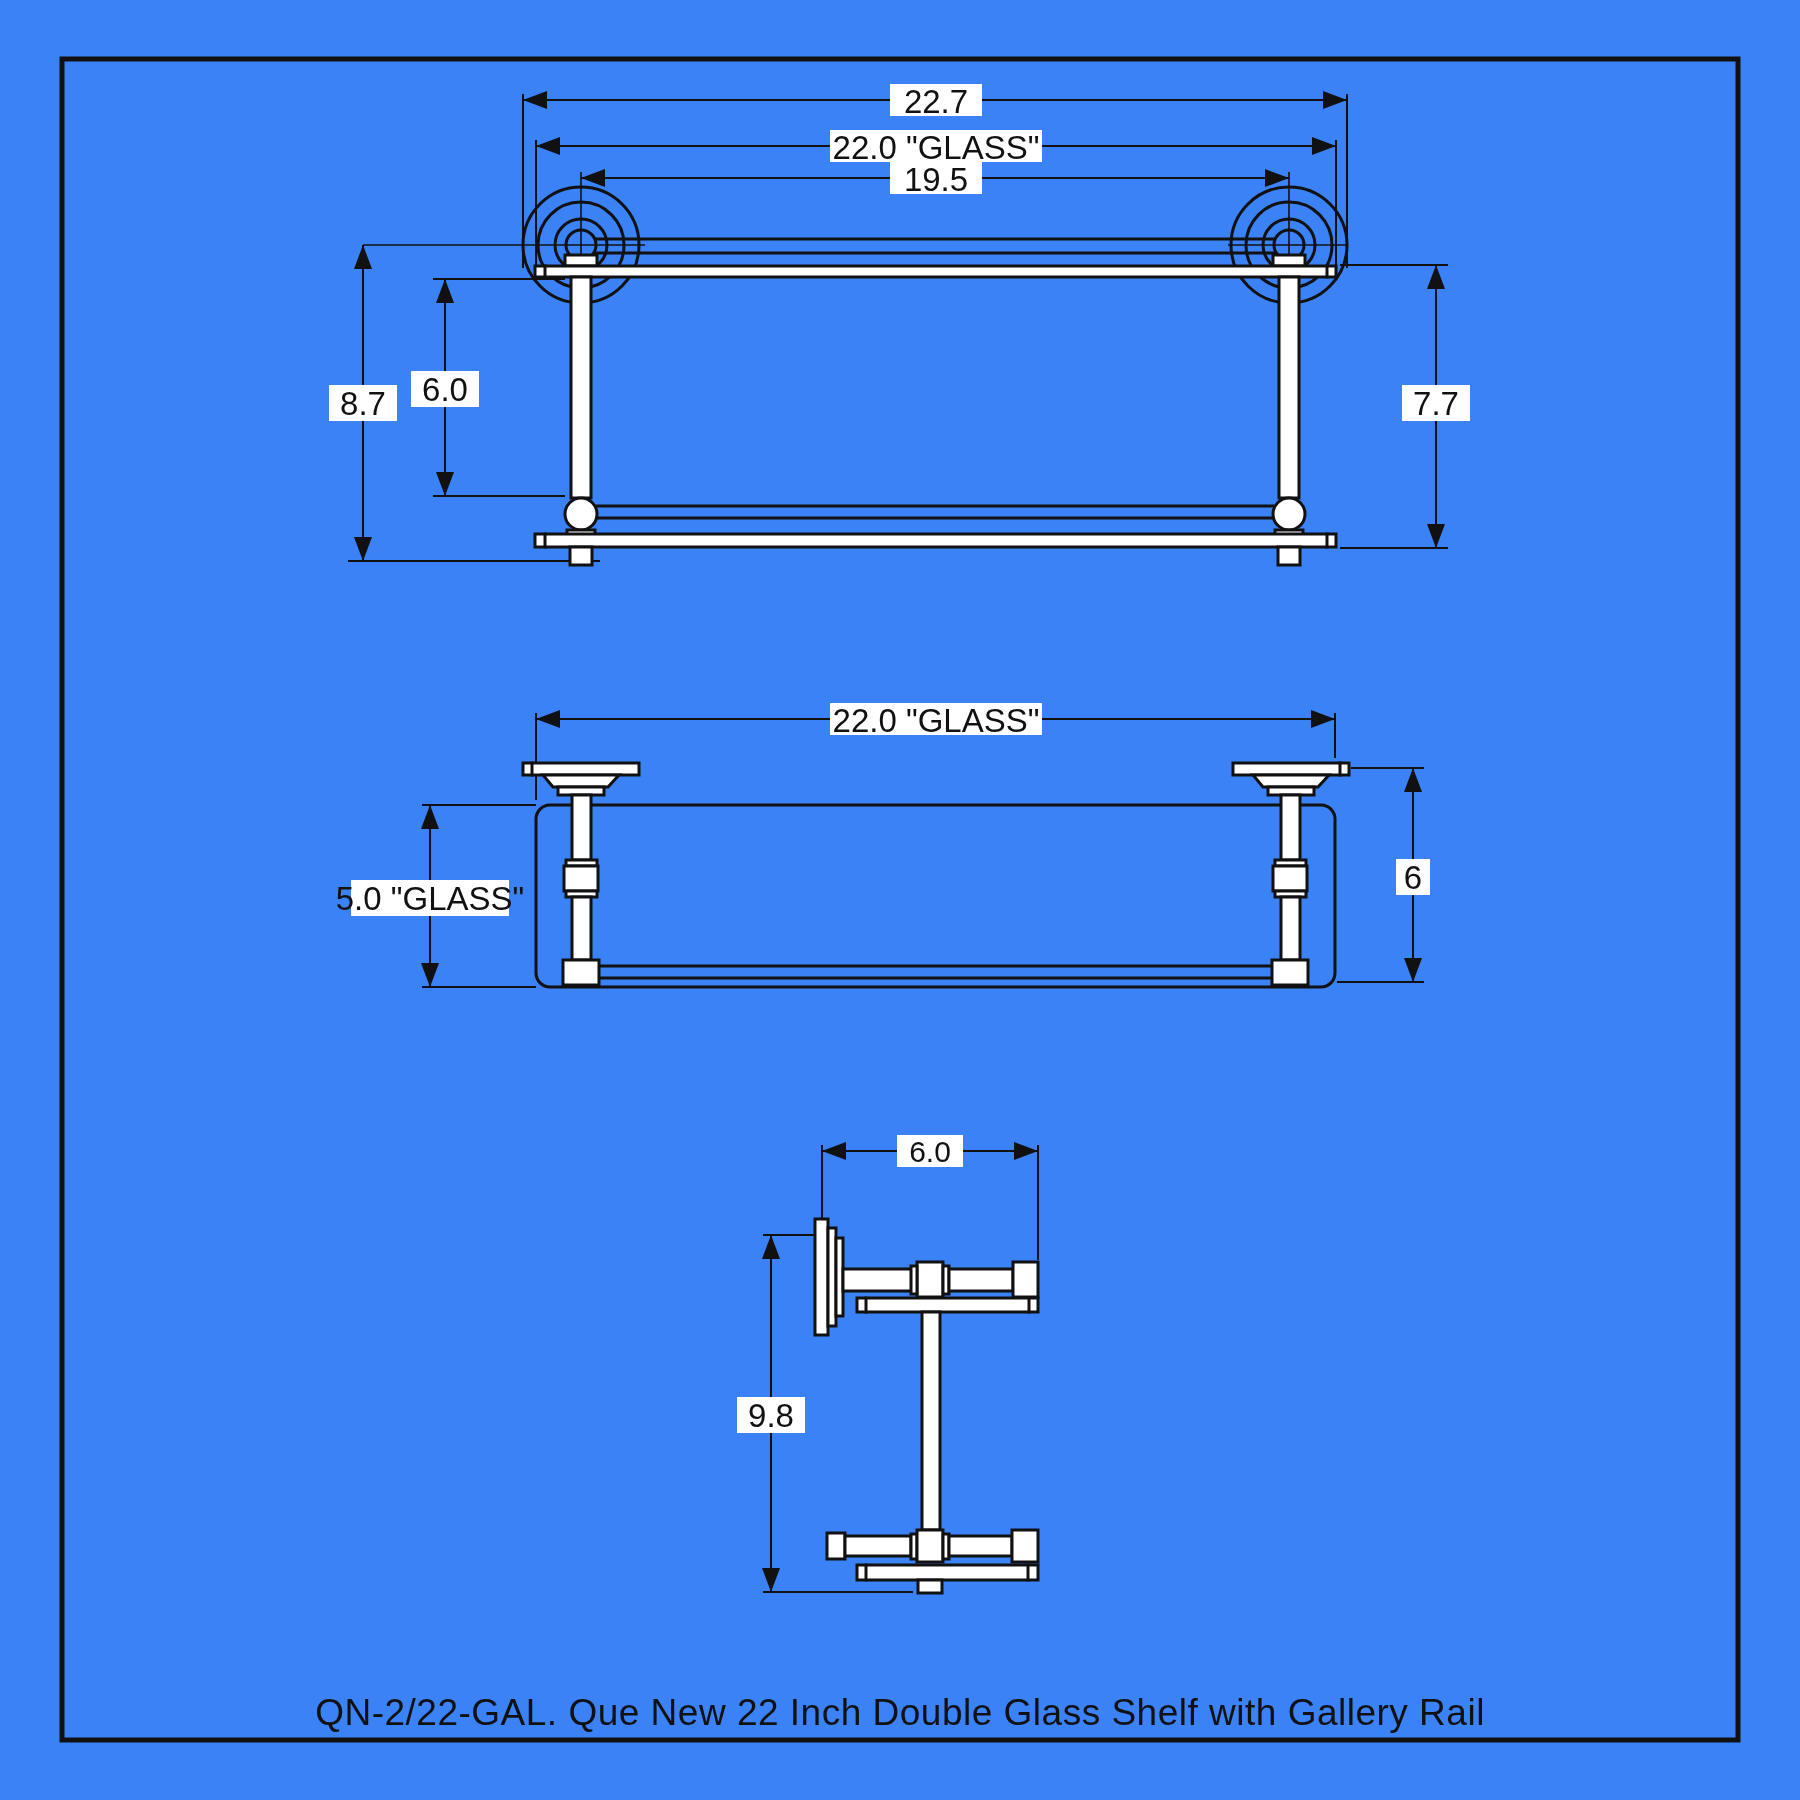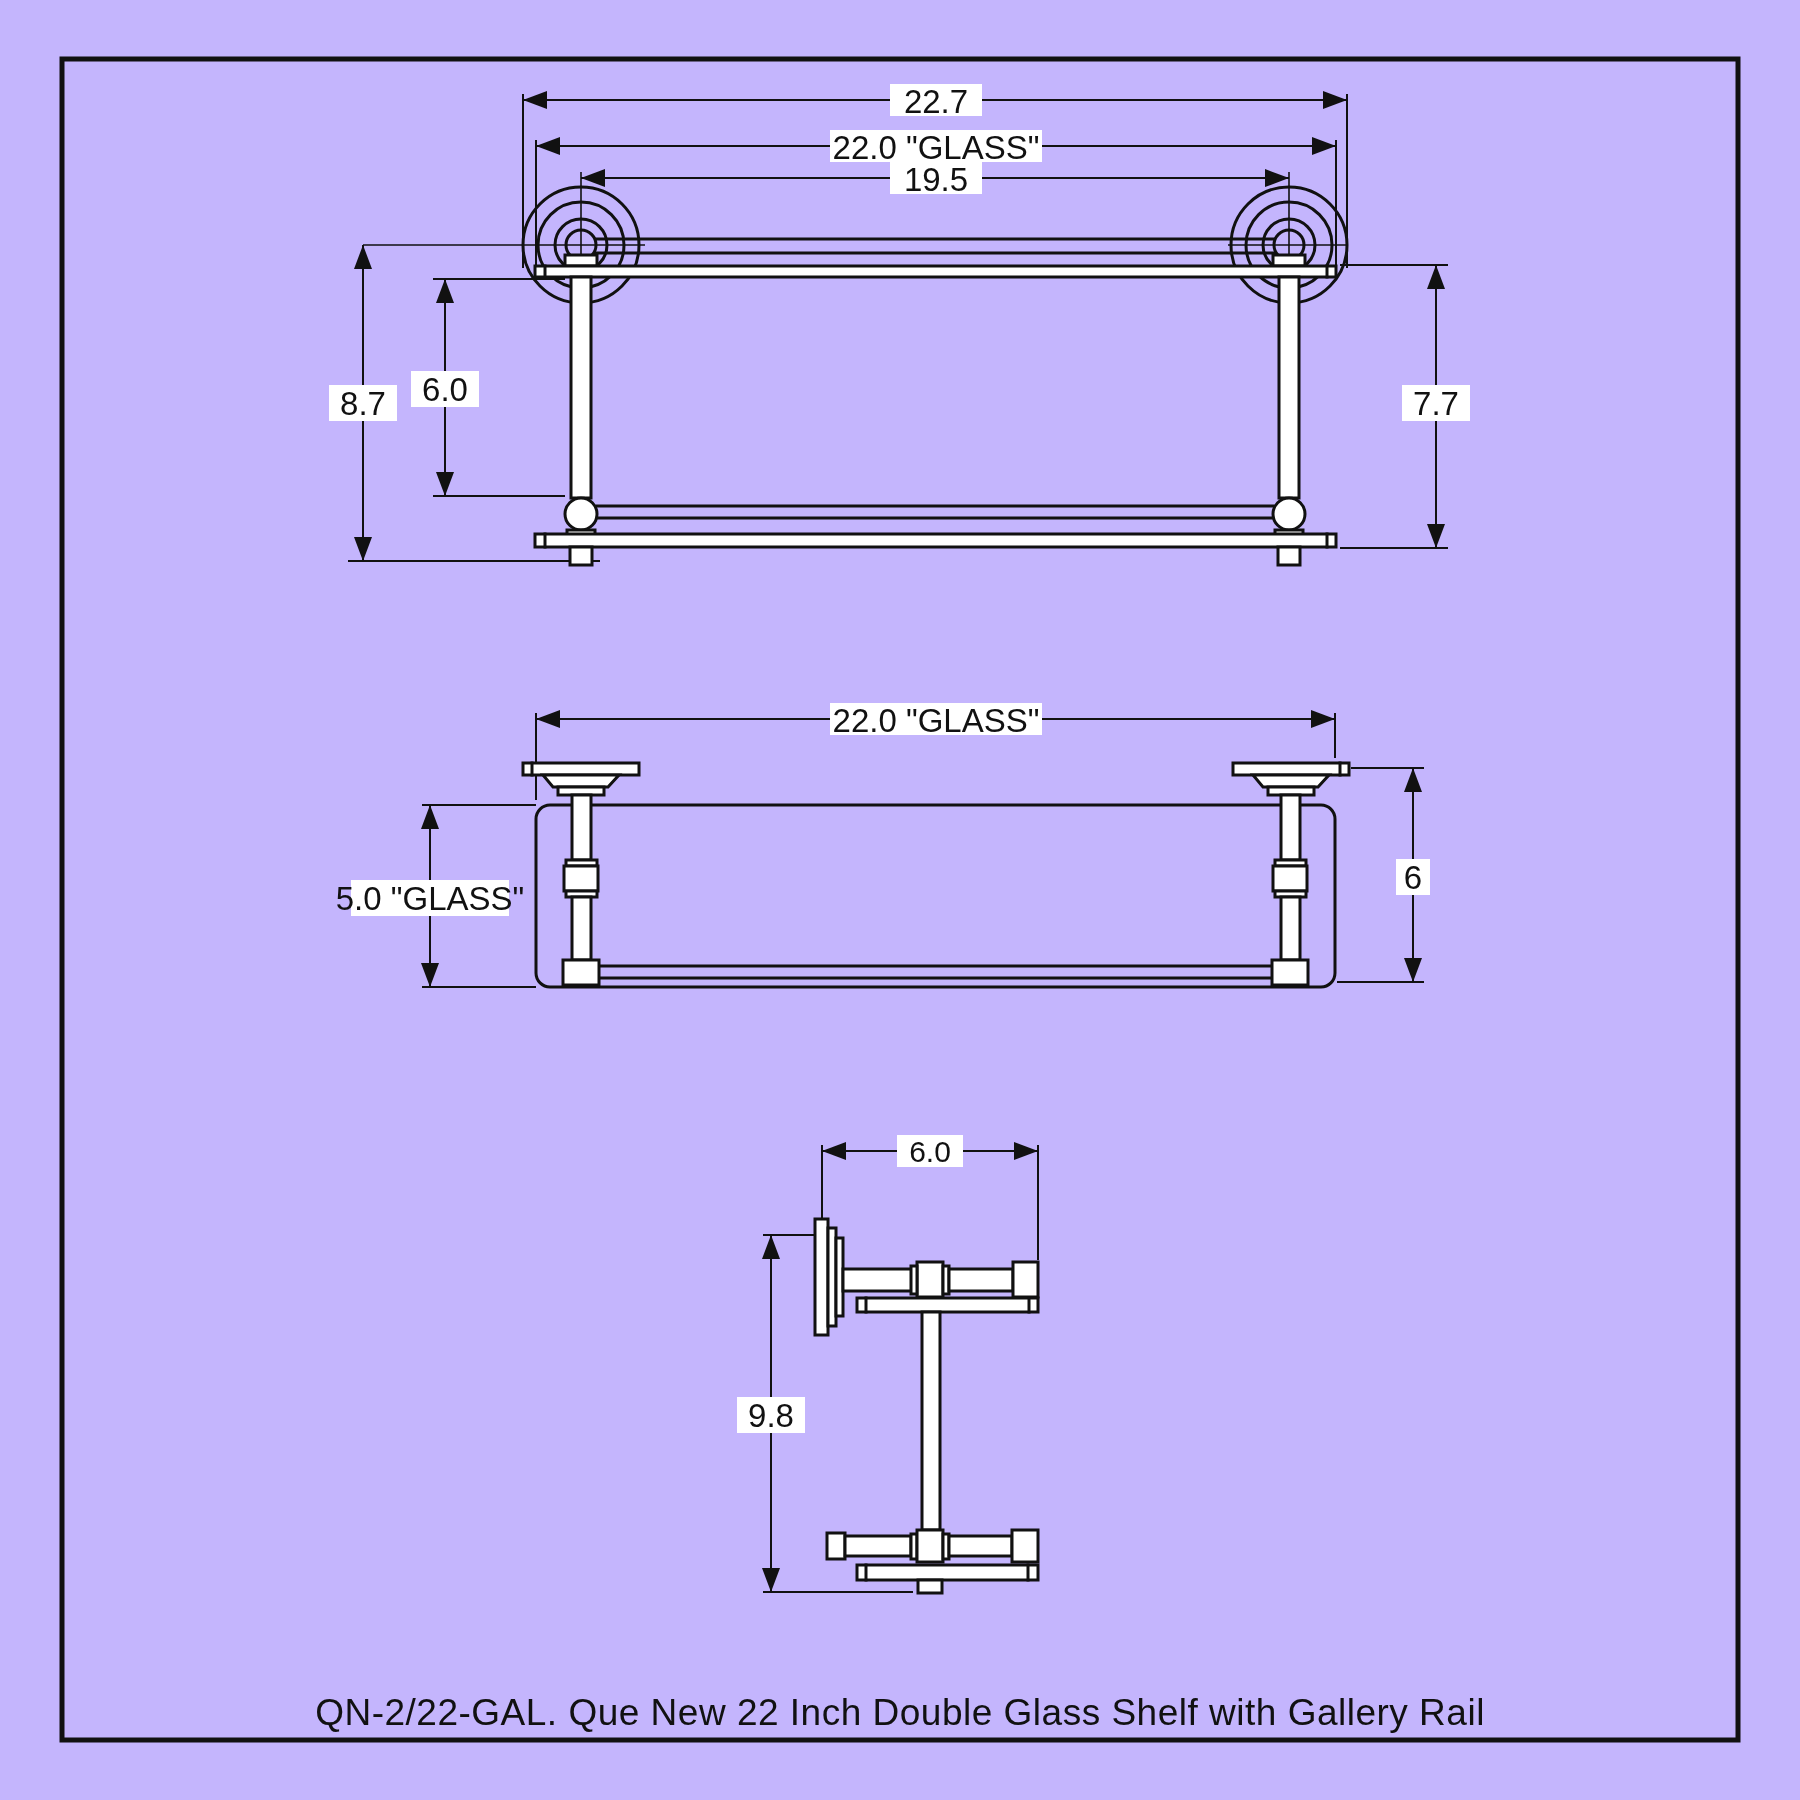--- a/index.html
+++ b/index.html
@@ -1,16 +1,16 @@
 <!DOCTYPE html>
 <html><head>
 <meta charset="utf-8">
 <style>
   html,body{margin:0;padding:0;background:#fff;}
-  .page{width:1800px;height:1800px;position:relative;background:#c4b5fd;
+  .page{width:1800px;height:1800px;position:relative;background:#3b82f6;
         font-family:"Liberation Sans", sans-serif;}
   svg{display:block;}
   .ol{fill:none;stroke:#111;stroke-width:3;stroke-linecap:square;}
   .olf{fill:#fff;stroke:#111;stroke-width:3;}
   .dl{fill:none;stroke:#111;stroke-width:2;stroke-linecap:butt;}
   .cl{fill:none;stroke:#111;stroke-width:1.6;}
   .arr{fill:#111;stroke:none;}
   .mask{fill:#fff;stroke:none;}
   .dim-text{font-family:"Liberation Sans", sans-serif;font-size:33px;fill:#111;
             text-anchor:middle;dominant-baseline:central;}

